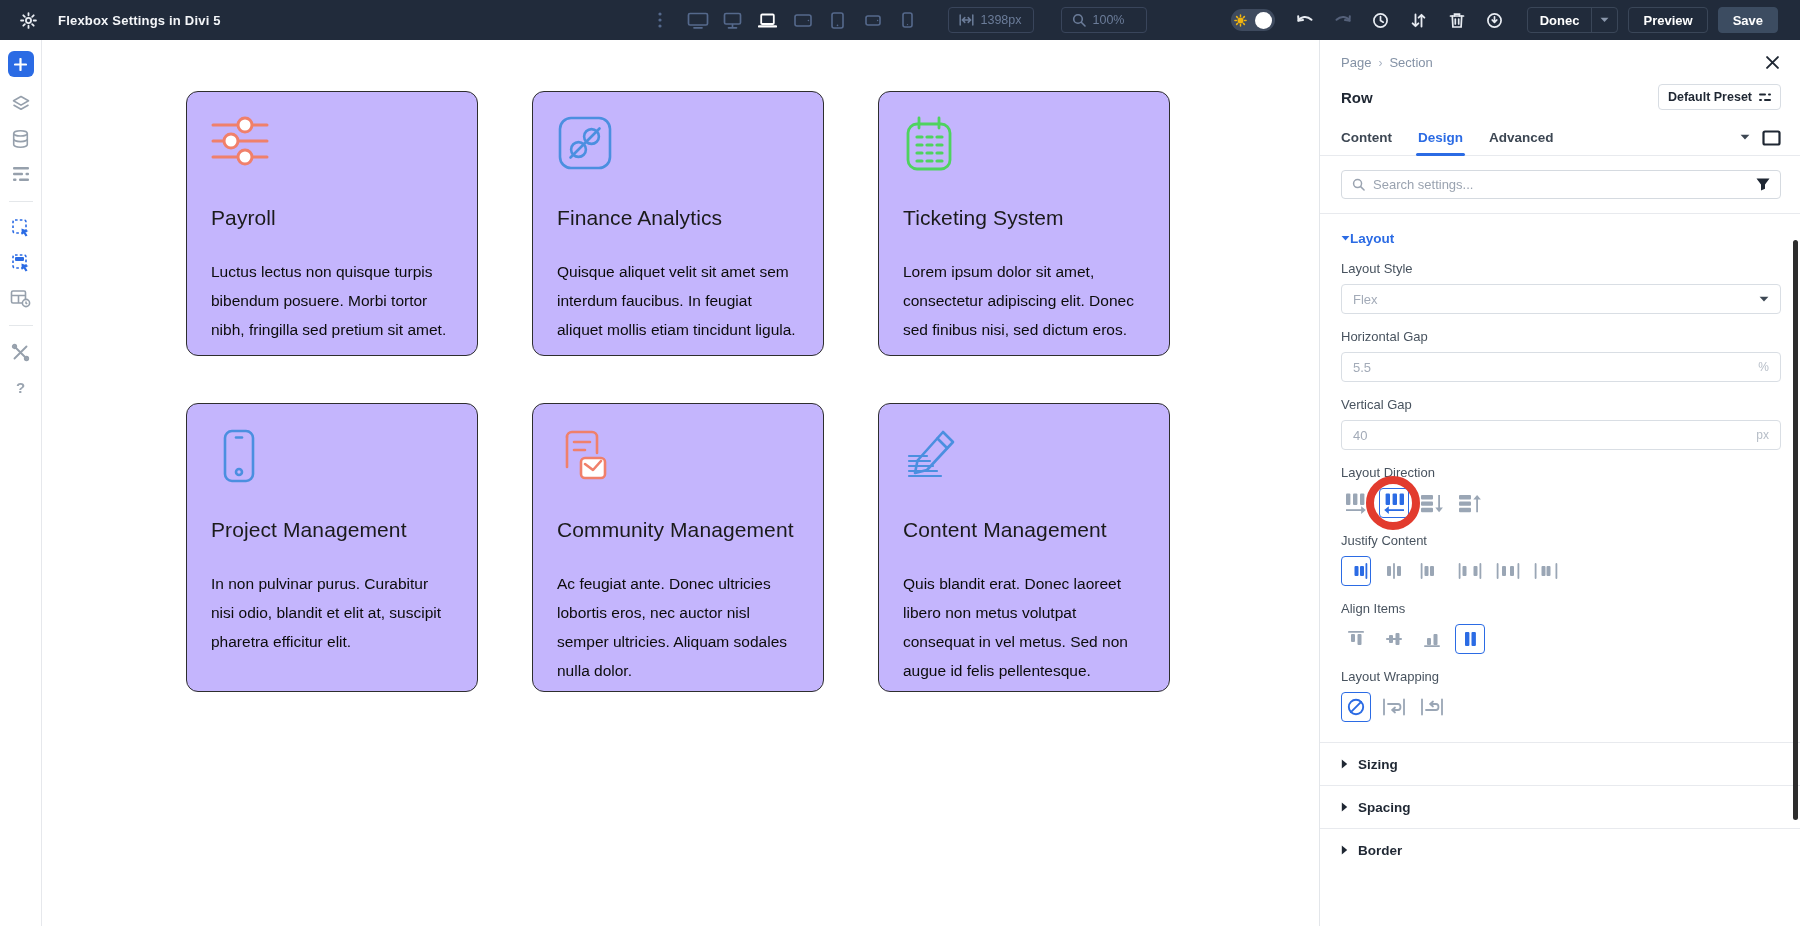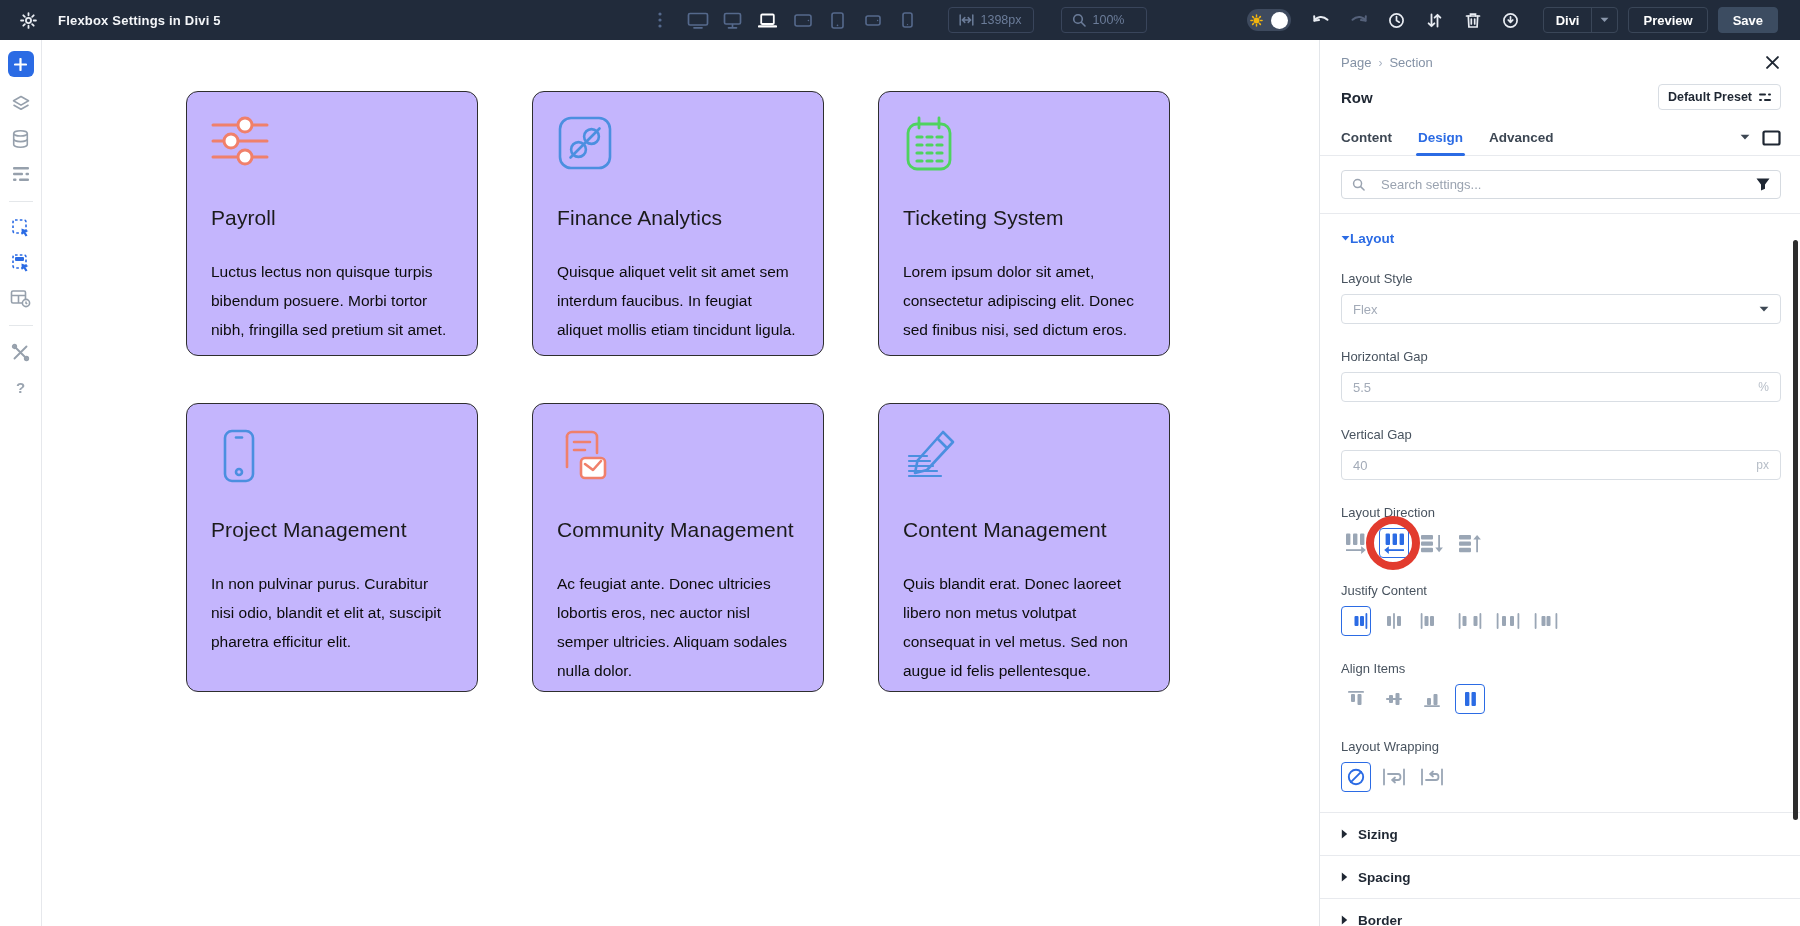--- a/index.html
+++ b/index.html
@@ -59,26 +59,26 @@
   .title-row { display:flex; align-items:center; justify-content:space-between; margin-top:13px; }
   .p-title { font-size:15px; font-weight:700; color:#1f2733; }
   .preset-btn { display:flex; align-items:center; gap:7px; border:1px solid #d8dde3; border-radius:4px; padding:5px 9px; font-size:12.5px; font-weight:600; color:#1f2733; background:#fff; cursor:pointer; font-family:inherit; }
   .tabs-row { display:flex; align-items:center; margin-top:14px; border-bottom:1px solid #e8eaee; padding-left:21px; padding-right:19px; }
   .tab { font-size:13.5px; font-weight:700; color:#3d4753; padding:6px 0 10px; margin-right:26px; cursor:pointer; position:relative; }
   .tab.active { color:#2B6BE4; }
   .tab.active::after { content:""; position:absolute; left:-2px; right:-2px; bottom:-1px; height:3px; background:#2B6BE4; border-radius:2px; }
   .tabs-extra { margin-left:auto; display:flex; align-items:center; gap:12px; padding-bottom:4px; }
   .search-row { padding:14px 19px 14px 21px; border-bottom:1px solid #e8eaee; }
   .search-box { display:flex; align-items:center; gap:8px; border:1px solid #d5dae0; border-radius:4px; height:29px; padding:0 10px; }
-  .search-box input { border:none; outline:none; flex:1; font-size:13px; color:#8b5cf6; font-family:inherit; background:transparent;margin-left:8px; }
+  .search-box input { border:none; outline:none; flex:1; font-size:13px; color:#8b5cf6; font-family:inherit; background:transparent; }
   .search-box input::placeholder { color:#9aa3b0; }
   .sec-head { display:flex; align-items:center; gap:0; font-size:13.5px; font-weight:700; color:#1f2733; cursor:pointer; }
   .sec-head.blue { color:#2B6BE4; }
   .layout-sec { padding:17px 19px 20px 21px; }
-  .field { margin-top:25px; }
+  .field { margin-top:15px; }
   .f-label { font-size:13px; font-weight:500; color:#48535f; margin-bottom:8px; }
   .f-select, .f-input { display:flex; align-items:center; border:1px solid #d9dee4; border-radius:4px; height:30px; padding:12px 11px; cursor:pointer; }
   .f-select span.val, .f-input input { flex:1; font-size:13px; color:#a3abb8; border:none; outline:none; background:transparent; font-family:inherit; }
   .f-input .unit { font-size:12px; color:#b6bdc7; }
   .btn-row { display:flex; align-items:center; gap:8px; position:relative; }
   .opt-btn { min-width:30px; height:30px; border:1px solid transparent; border-radius:4px; display:flex; align-items:center; justify-content:center; color:#9aa6b5; cursor:pointer; background:#fff; padding:0 2px; }
   .opt-btn.selected { border-color:#2B6BE4; color:#2B6BE4; }
   .red-ring { position:absolute; left:25px; top:-12px; width:54px; height:54px; border:8px solid #E23B2E; border-radius:50%; pointer-events:none; z-index:5; }
   .acc-row { display:flex; align-items:center; gap:10px; height:43px; border-top:1px solid #e8eaee; padding-left:21px; font-size:13.5px; font-weight:700; color:#1f2733; cursor:pointer; }
   .p-scrollbar { position:absolute; right:2px; top:200px; width:5px; height:580px; background:#2d2d2d; border-radius:3px; cursor:grab; }
@@ -209,21 +209,21 @@
           <path d="M6.3 7v5M9.7 7v5"></path>
         </svg>
     </span>
     <span class="tb-icon">
       <svg width="17" height="17" viewBox="0 0 17 17" fill="none" stroke="currentColor" stroke-width="1.7" stroke-linecap="round" stroke-linejoin="round">
           <circle cx="8.5" cy="8.5" r="6.6"></circle>
           <path d="M8.5 4.8v5.4M6.2 8l2.3 2.3L10.8 8"></path>
         </svg>
     </span>
     <button class="tb-btn split" style="margin-left:8px;">
-      <span class="seg">Divi</span>
+      <span class="seg">Donec</span>
       <span class="seg caret">
         <svg width="9" height="6" viewBox="0 0 9 6" fill="currentColor">
             <path d="M0.5 0.8L4.5 5l4-4.2z"></path>
           </svg>
       </span>
     </button>
     <button class="tb-btn">Preview</button>
     <button class="tb-btn save">Save</button>
   </div>
 </div>

